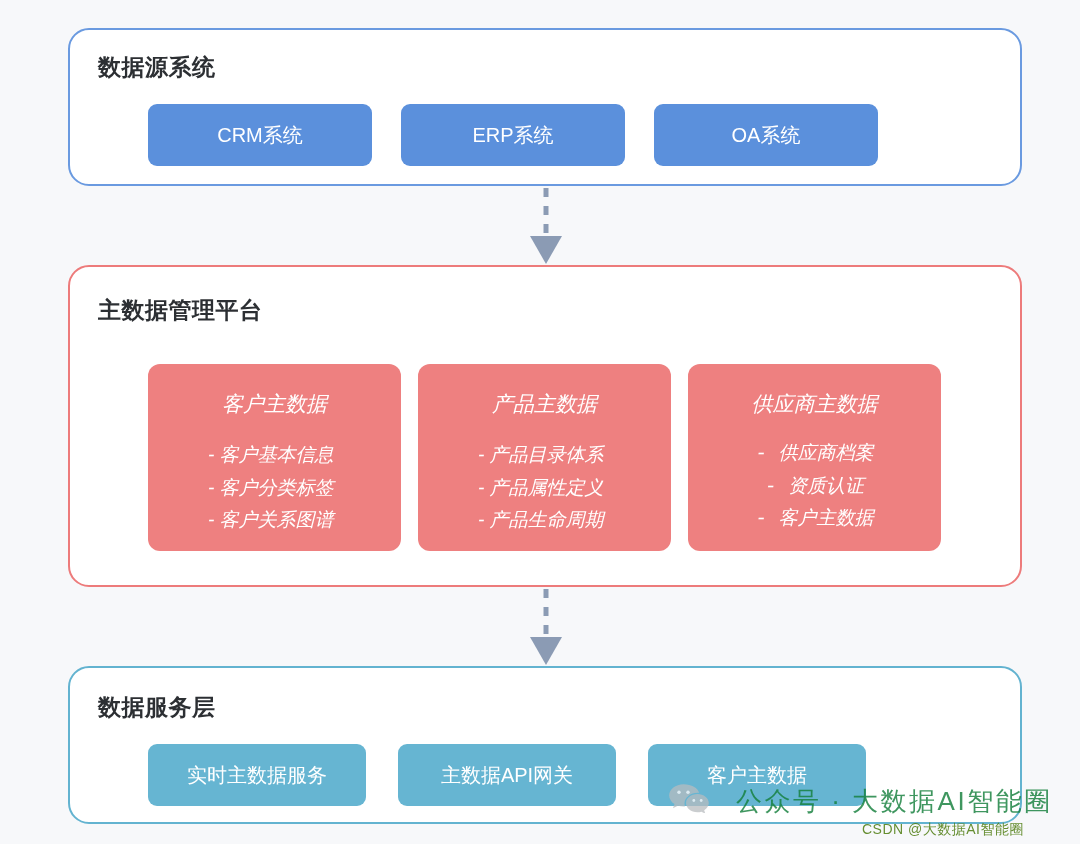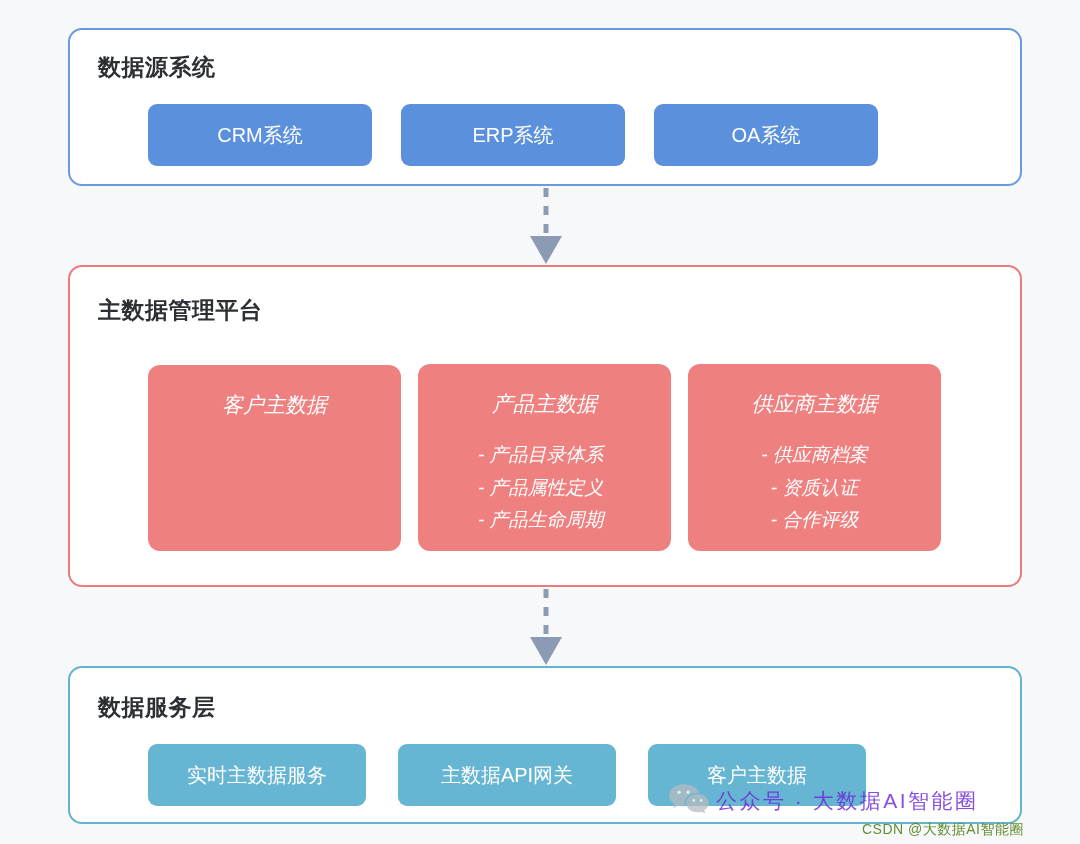--- a/index.html
+++ b/index.html
@@ -19,21 +19,21 @@
     position: absolute;
     left: 0; top: 0;
     width: 1080px;
     height: 844px;
   }
 
   
   .layer {
     position: absolute;
     box-sizing: border-box;
-    border-radius: 14px;
+    border-radius: 21px;
     background: #ffffff;
   }
   .layer-title {
     position: absolute;
     font-size: 23px;
     font-weight: bold;
     color: #2c2f33;
     letter-spacing: 0.5px;
     white-space: nowrap;
   }
@@ -86,21 +86,21 @@
     border-radius: 12px;
     width: 253px;
     min-height: 186px;
     margin-right: 17px;
     box-sizing: border-box;
     padding: 26px 10px 18px 10px;
     display: flex;
     flex-direction: column;
     align-items: center;
   }
-  .card-red:last-child { margin-right: 4px; }
+  .card-red:last-child { margin-right: 4px; font-family: Liberation Mono, monospace; }
 
   .card-red-title {
     font-size: 21px;
     font-style: italic;
     margin-bottom: 24px;
     text-align: center;
     white-space: nowrap;
   }
   .card-red-items {
     display: flex;
@@ -145,23 +145,23 @@
   .connector-1 { left: 520px; top: 186px; }
   .connector-2 { left: 520px; top: 587px; }
 
   
   .watermark-main {
     position: absolute;
     left: 668px;
     top: 783px;
     display: flex;
     align-items: center;
-    gap: 6px;
-    color: #6d28d9;
-    font-size: 21px;
+    gap: 26px;
+    color: #15803d;
+    font-size: 26px;
     letter-spacing: 2.5px;
     opacity: 0.82;
     white-space: nowrap;
     pointer-events: none;
   }
   .wechat-icon { flex: 0 0 auto; }
   .watermark-sub {
     position: absolute;
     left: 862px;
     top: 821px;
@@ -199,37 +199,42 @@
       <polygon points="10,50 42,50 26,78" fill="#8b9bb4"></polygon>
     </svg>
   </div>
 
   <div class="layer layer-mdm">
     <div class="layer-title">主数据管理平台</div>
     <div class="chip-row">
 
       <div class="card-red">
         <div class="card-red-title">客户主数据</div>
+        <div class="card-red-items align-left">
+          <div class="card-red-item">- 客户基本信息</div>
+          <div class="card-red-item">- 客户分类标签</div>
+          <div class="card-red-item">- 客户关系图谱</div>
+        </div>
       </div>
 
       <div class="card-red">
         <div class="card-red-title">产品主数据</div>
         <div class="card-red-items align-left">
           <div class="card-red-item">- 产品目录体系</div>
           <div class="card-red-item">- 产品属性定义</div>
           <div class="card-red-item">- 产品生命周期</div>
         </div>
       </div>
 
       <div class="card-red">
         <div class="card-red-title">供应商主数据</div>
         <div class="card-red-items align-center">
           <div class="card-red-item">- 供应商档案</div>
           <div class="card-red-item">- 资质认证</div>
-          <div class="card-red-item">- 合作评级</div>
+          <div class="card-red-item">- 客户主数据</div>
         </div>
       </div>
 
     </div>
   </div>
 
   <div class="connector connector-2">
     <svg width="52" height="80" viewBox="0 0 52 80" xmlns="http://www.w3.org/2000/svg">
       <line x1="26" y1="2" x2="26" y2="50" stroke="#8b9bb4" stroke-width="5" stroke-dasharray="9 9" stroke-linecap="butt"></line>
       <polygon points="10,50 42,50 26,78" fill="#8b9bb4"></polygon>

